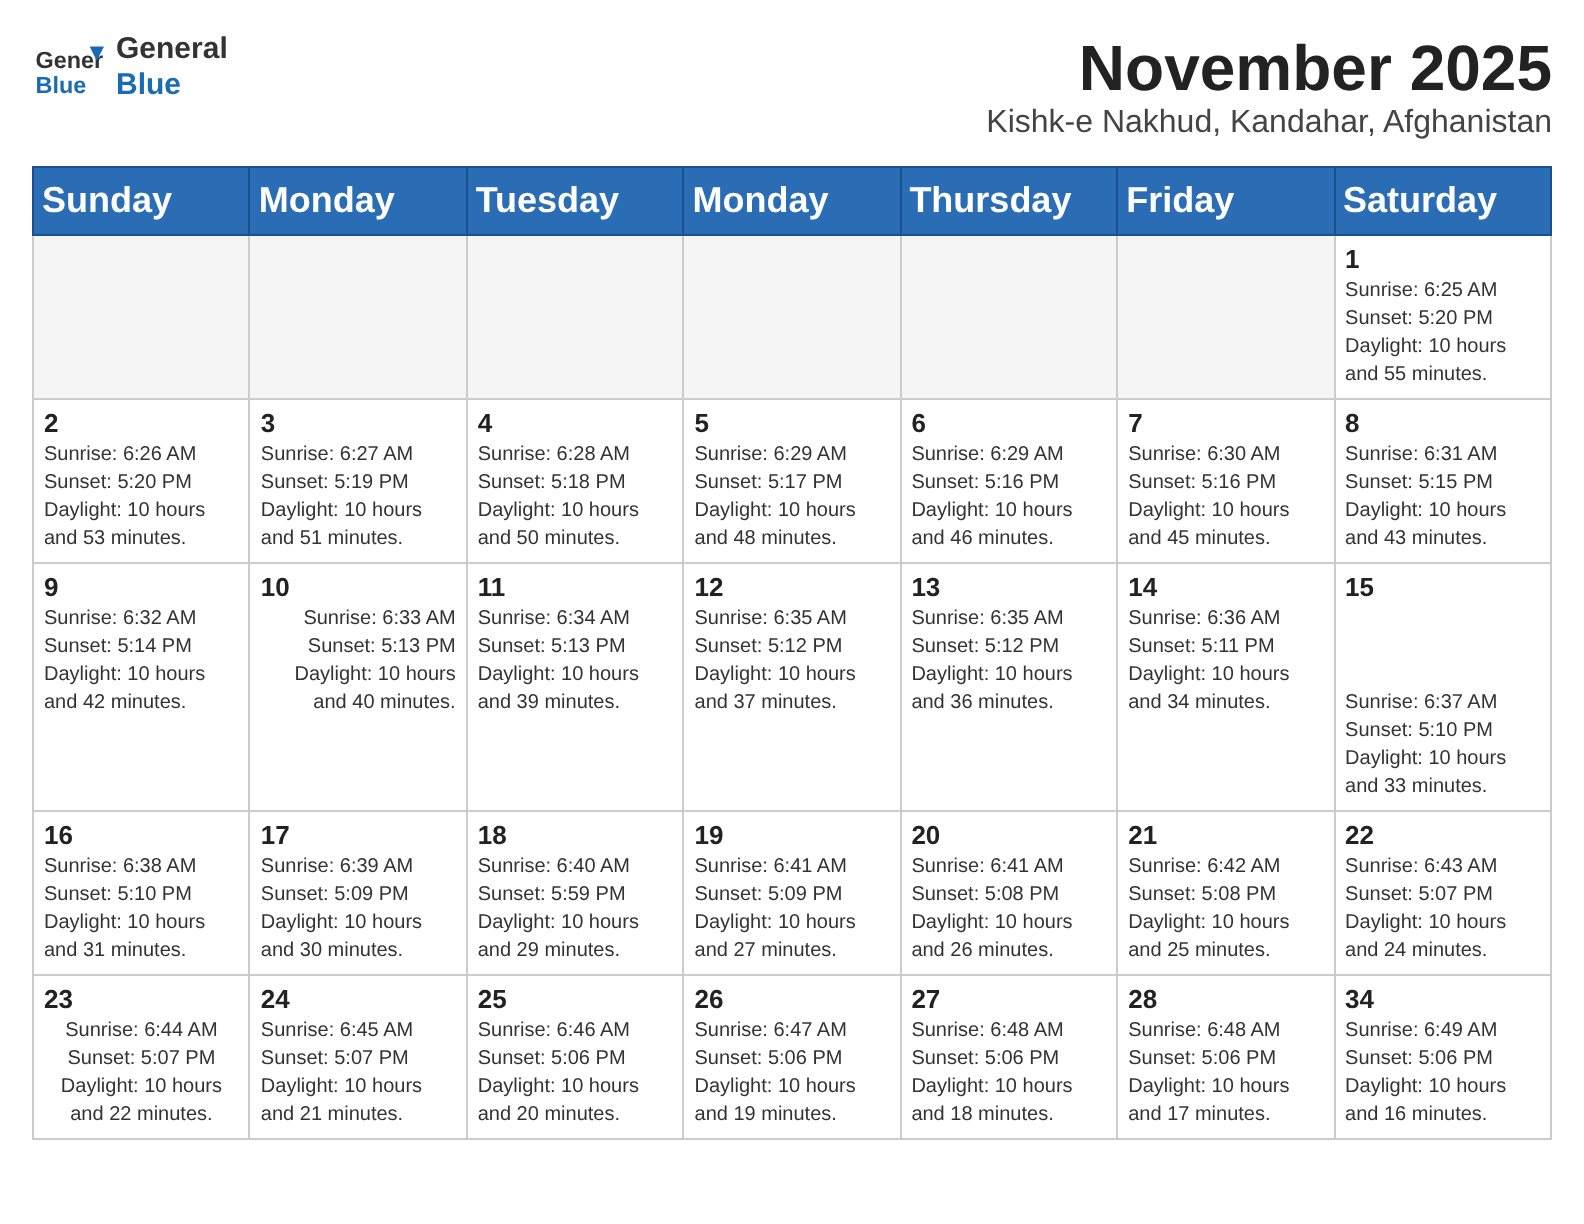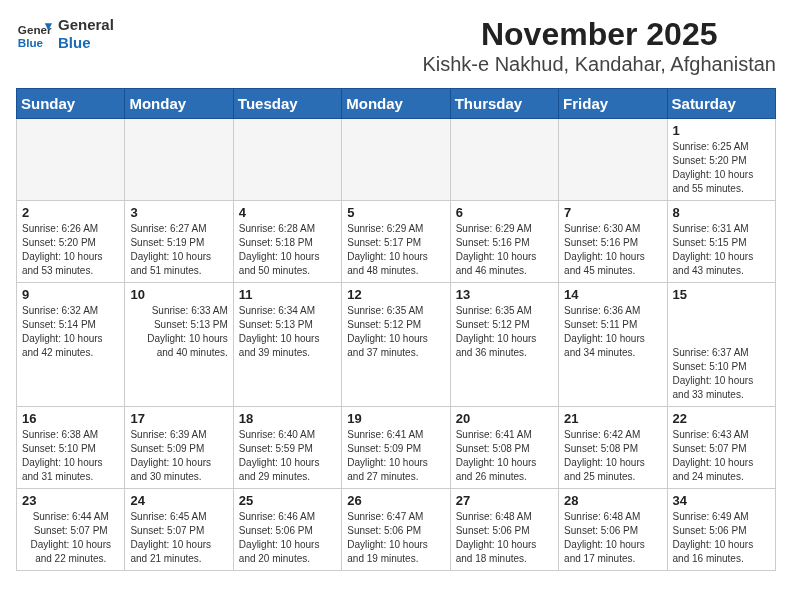--- a/index.html
+++ b/index.html
@@ -25,35 +25,34 @@
       width: 36px;
       height: 36px;
     }
     .title-section {
       text-align: right;
     }
     .month-title {
       font-size: 32px;
       font-weight: bold;
       color: #222;
-      text-align: center;
     }
     .subtitle {
-      font-size: 20px;
+      font-size: 16px;
       color: #444;
     }
     .calendar {
       width: 100%;
       border-collapse: collapse;
       border: 1px solid #ccc;
     }
     .calendar th {
       background-color: #2a6db5;
       color: #fff;
-      font-size: 15px;
+      font-size: 18px;
       font-weight: bold;
       padding: 6px 4px;
       text-align: left;
       border: 1px solid #1a5090;
     }
     .calendar td {
       vertical-align: top;
       border: 1px solid #ccc;
       padding: 4px 5px;
       width: calc(100%/7);

